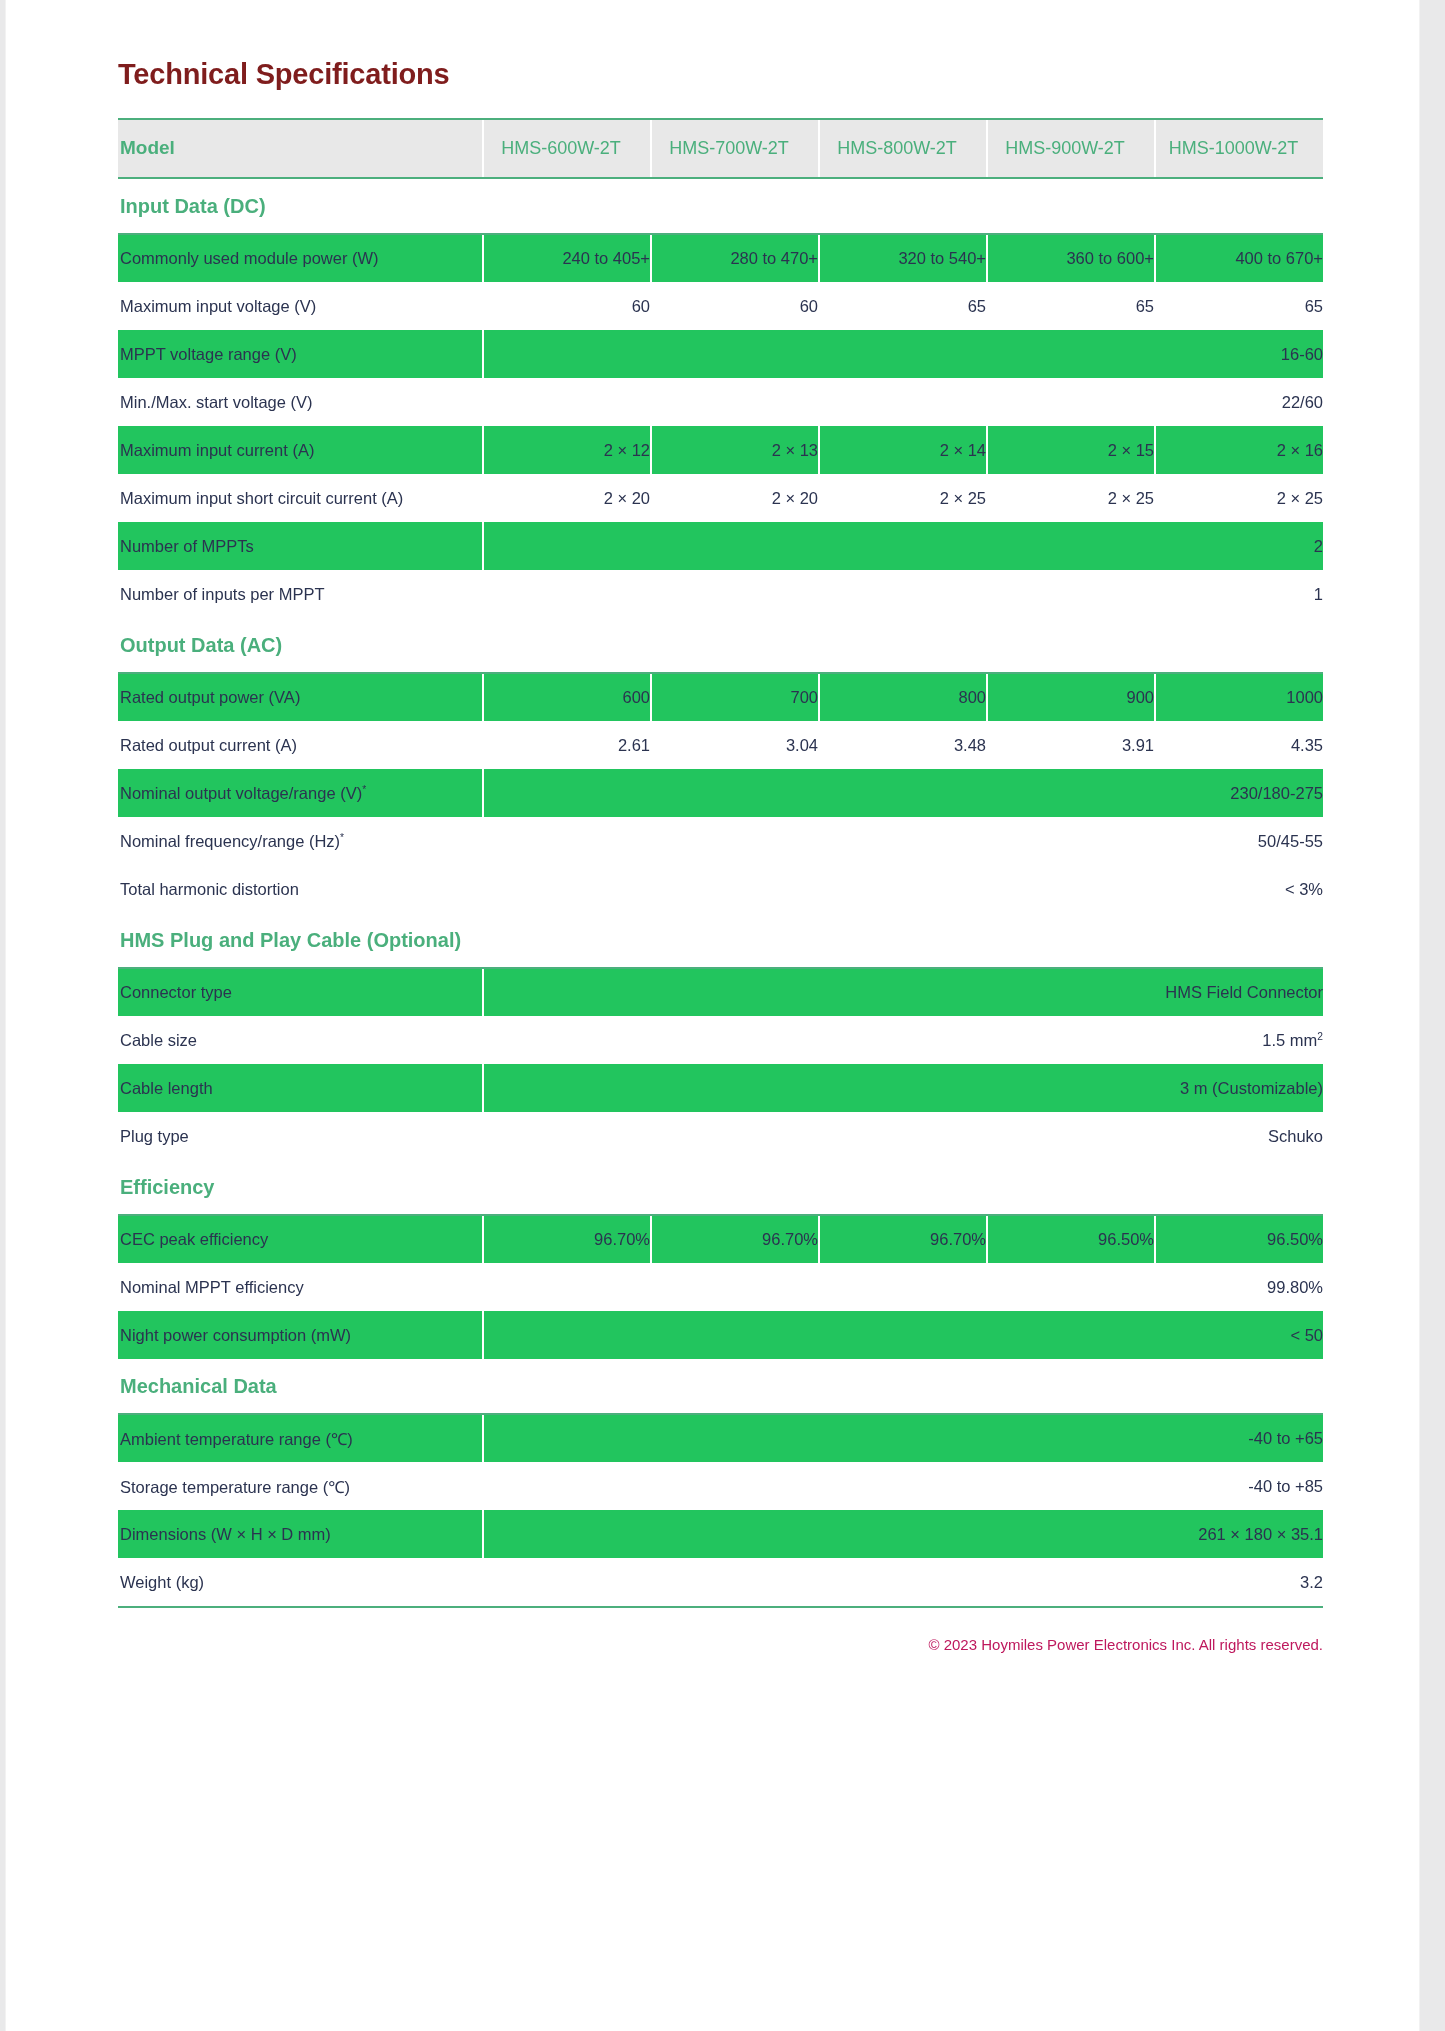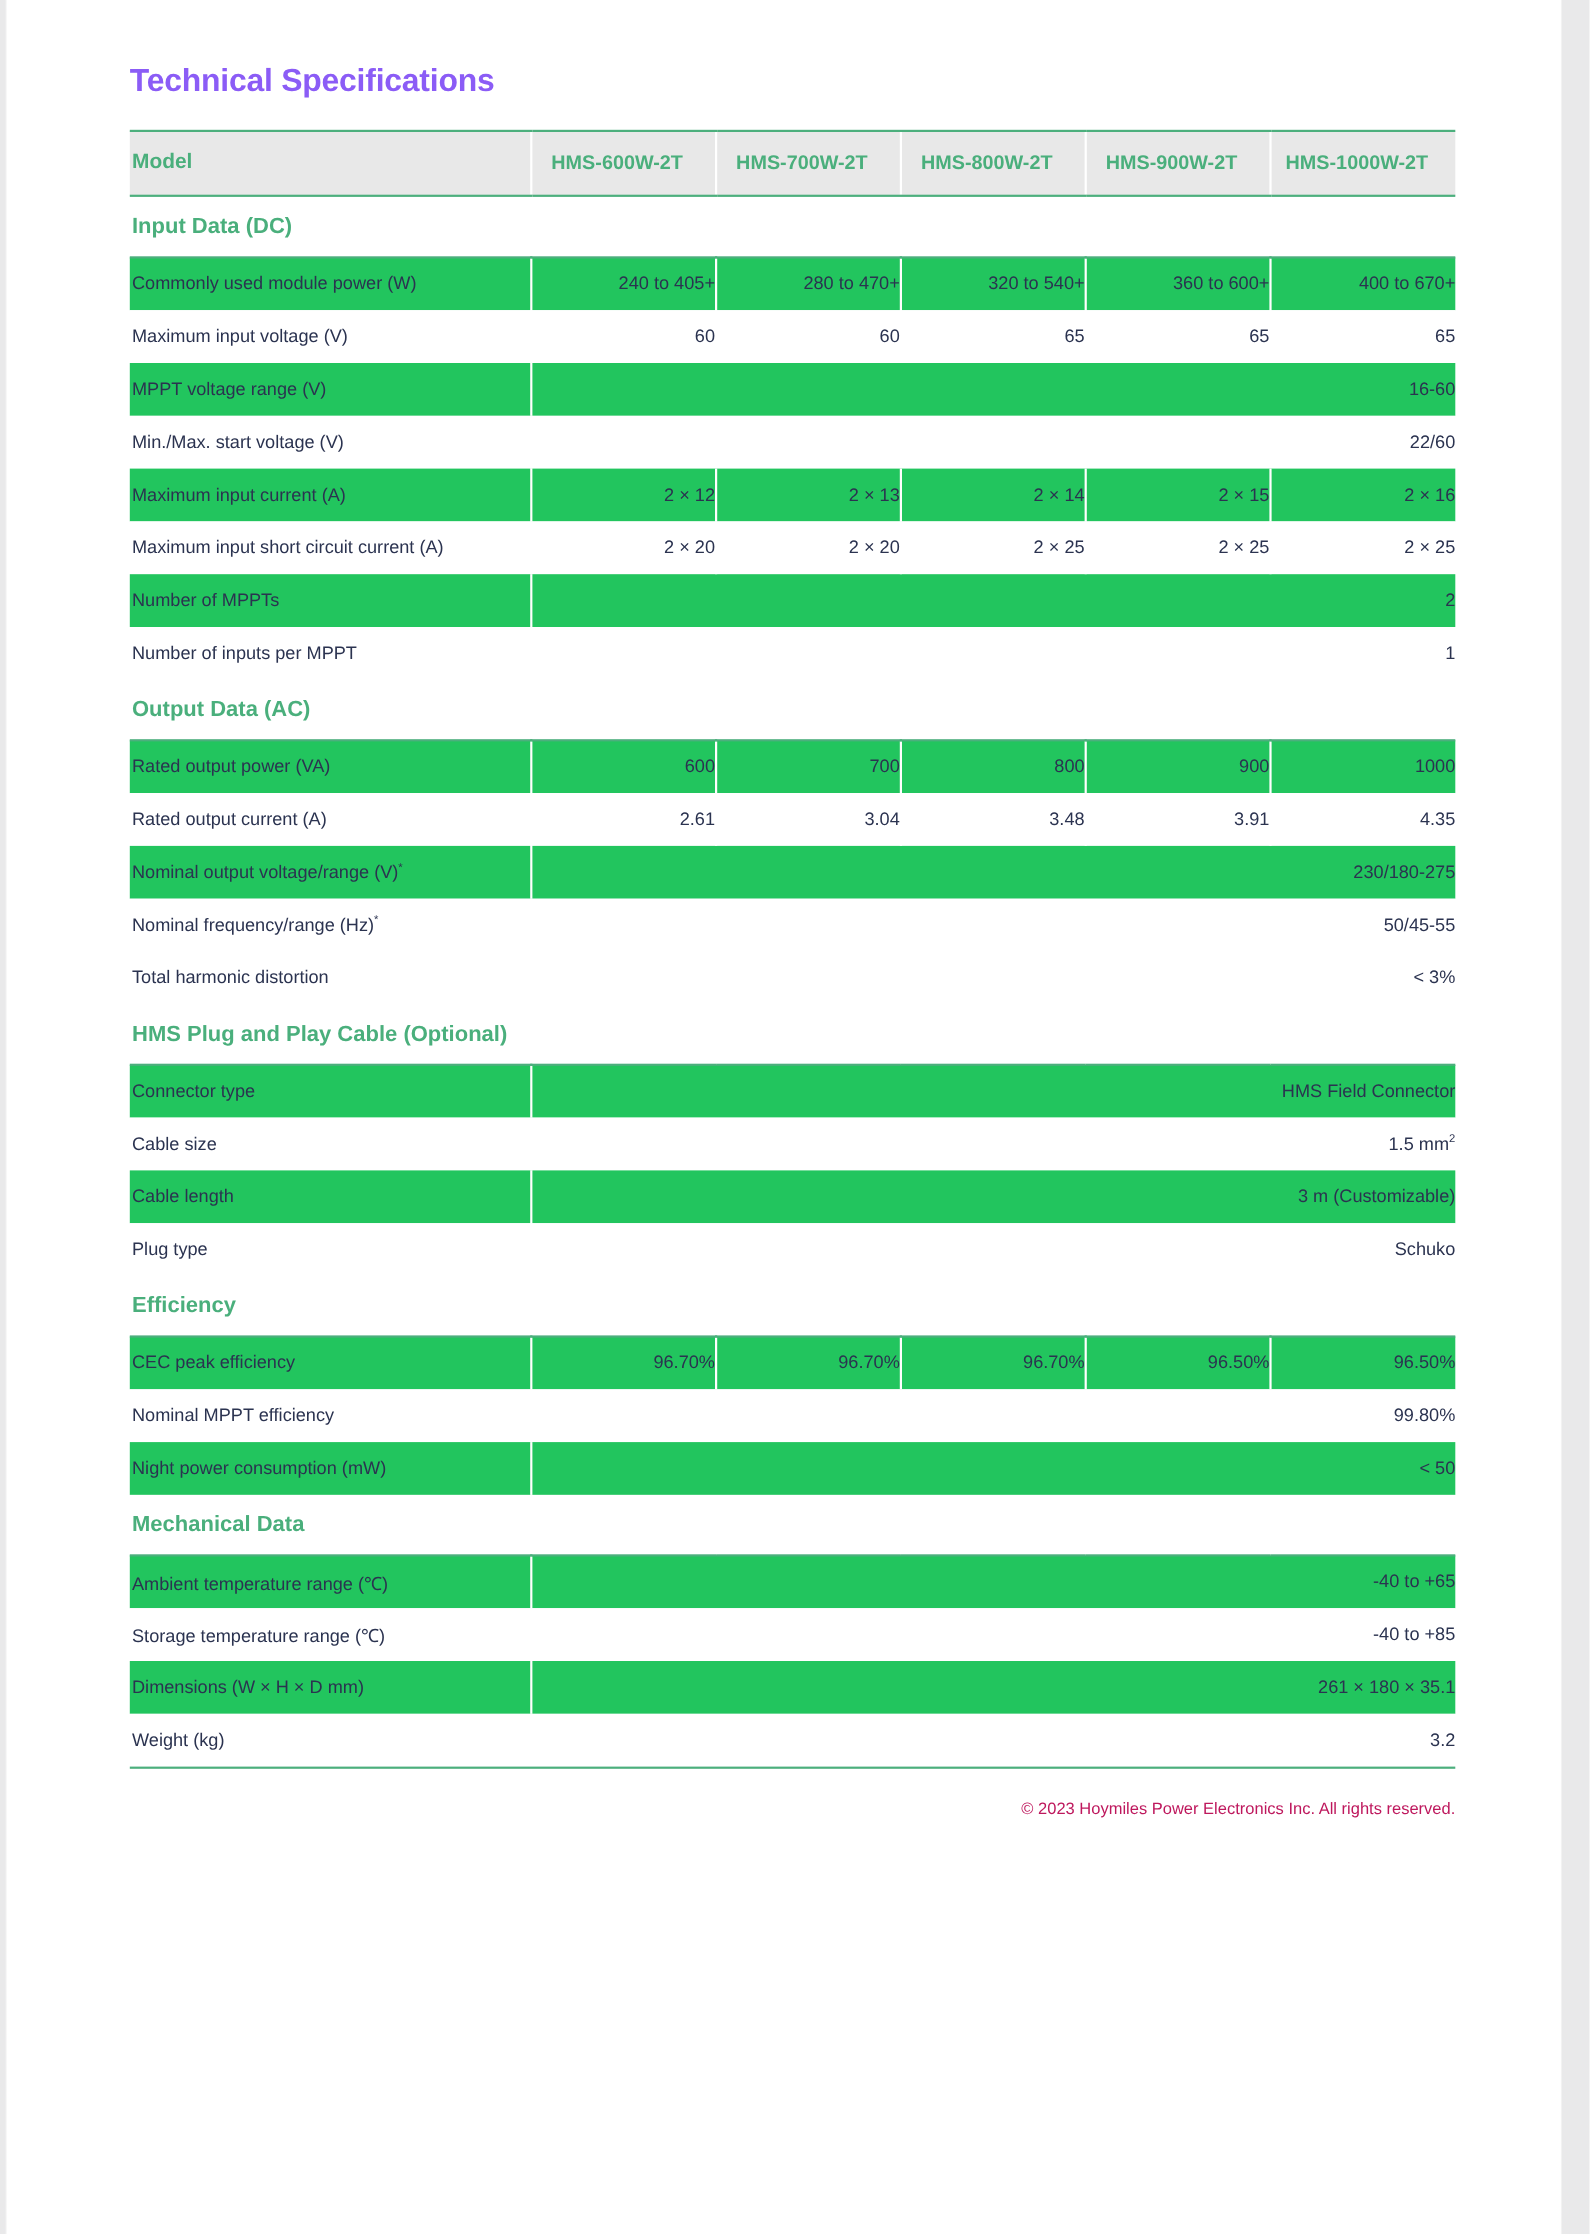--- a/index.html
+++ b/index.html
@@ -21,21 +21,21 @@
     box-shadow: 0 0 0 1px #f2f2f2;
   }
   .inner {
     width: 1233px;
     margin: 0 auto;
     padding-left: 22px;
   }
   h1.page-title {
     font-size: 29px;
     font-weight: bold;
-    color: #8b5cf6;
+    color: #7f1d1d;
     margin: 0 0 27px 0;
     letter-spacing: -0.2px;
   }
   table.spec {
     border-collapse: collapse;
     width: 1205px;
     table-layout: fixed;
   }
   table.spec col.c-label { width: 365px; }
   table.spec col.c-val   { width: 168px; }
@@ -52,21 +52,21 @@
   tr.header-row td.lbl {
     color: #4aaf7c;
     font-size: 19px;
     font-weight: bold;
     padding-left: 2px;
     text-align: left;
   }
   tr.header-row td.val {
     color: #4aaf7c;
     font-size: 18px;
-    font-weight: bold;
+    font-weight: normal;
     text-align: center;
     border-left: 2px solid #ffffff;
   }
 
   
   tr.section-row td {
     color: #4aaf7c;
     font-size: 20px;
     font-weight: bold;
     padding: 16px 0 15px 2px;

